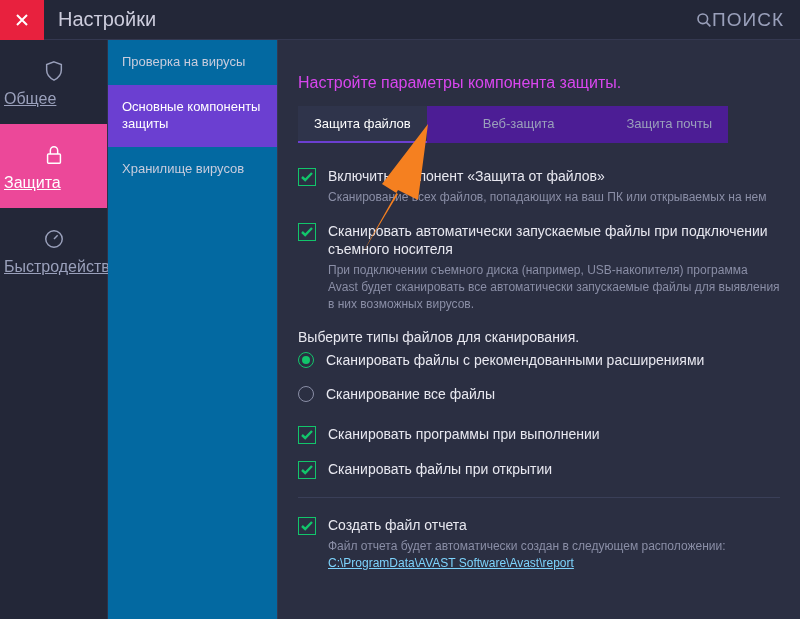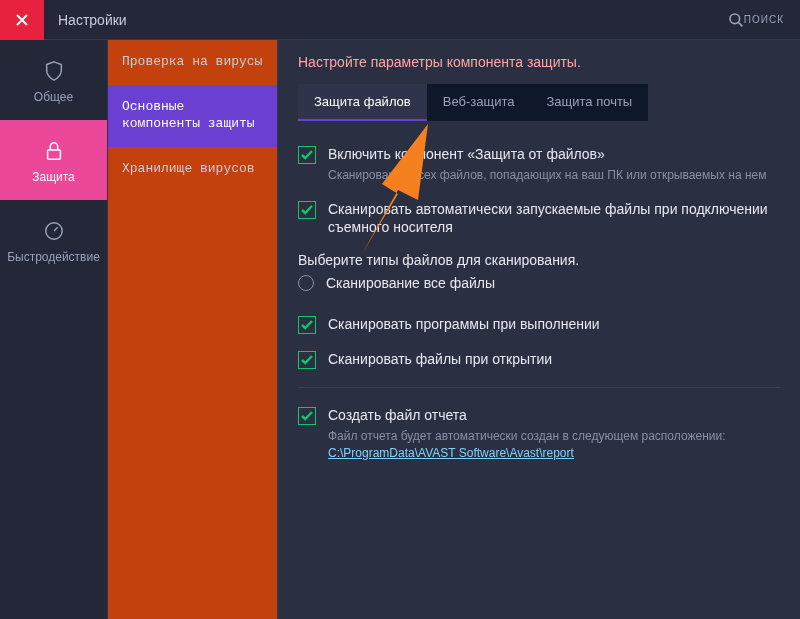--- a/index.html
+++ b/index.html
@@ -11,63 +11,63 @@
   .topbar {
     height: 40px; display: flex; align-items: center;
     background: #232738; border-bottom: 1px solid #343850;
   }
   .close-btn {
     width: 44px; height: 40px; background: #e8213e;
     display: flex; align-items: center; justify-content: center;
     cursor: pointer;
   }
   .close-btn svg { width: 14px; height: 14px; stroke: #fff; stroke-width: 2; }
-  .title { margin-left: 14px; font-size: 14px; color: #ccccdc; }
+  .title { margin-left: 14px; font-size: 20px; color: #ccccdc; }
   .spacer { flex: 1; }
   .search {
     display: flex; align-items: center; 
     margin-right: 16px; color: #9aa0bb; cursor: pointer;
-    text-transform: uppercase; letter-spacing: 1px; font-size: 10px;
+    text-transform: uppercase; letter-spacing: 1px; font-size: 19px;
   }
   .search svg { width: 16px; height: 16px; stroke: #9aa0bb; fill: none; stroke-width: 2; }
 
   .body { display: flex; height: 579px; }
 
   .sidebar-left {
     width: 108px; background: #232738;
     border-right: 1px solid #2e3248;
     display: flex; flex-direction: column; align-items: stretch;
   }
   .sb-item {
-    padding: 20px 4px 16px; text-align: center;
-    color: #9aa0bb; cursor: pointer; font-size: 12px;
+    padding: 20px 4px 16px; 
+    color: #9aa0bb; cursor: pointer; font-size: 16px; text-decoration: underline;
   }
   .sb-item.active { background: #ec4899; color: #fff; }
   .sb-item svg { width: 22px; height: 22px; margin: 0 auto 8px; display: block; stroke: currentColor; fill: none; stroke-width: 1.6; }
 
   .sidebar-sub {
-    width: 170px; background: #c2410c;
+    width: 170px; background: #0369a1;
     border-right: 1px solid #343850;
-    font-family: Liberation Mono, monospace;
   }
   .sub-item {
     padding: 14px 14px; color: #c8ccdd; font-size: 13px;
     cursor: pointer; line-height: 1.3;
   }
   .sub-item.active { background: #6b3fd1; color: #fff; }
 
   .content {
     flex: 1; padding: 14px 20px 20px 20px; overflow: hidden;
     position: relative;
   }
-  .intro { color: #fca5a5; font-size: 14px; margin-bottom: 14px; }
+  .intro { color: #d946ef; font-size: 16px; margin-bottom: 14px; margin-top: 20px; }
 
   .tabs {
-    display: flex; background: #0f172a; width: fit-content;
+    display: flex; background: #4c1d95; width: fit-content;
     margin-bottom: 24px;
+    gap: 40px;
   }
   .tab {
     padding: 10px 16px; color: #9aa0bb; font-size: 13px; cursor: pointer;
   }
   .tab.active { background: #2f344b; color: #fff; }
   .tab.active-indicator { border-bottom: 2px solid #6b3fd1; }
 
   .opt { display: flex; gap: 12px; margin-bottom: 16px; align-items: flex-start; }
   .opt .lbl { color: #e8e8f0; font-size: 14px; line-height: 1.3; }
   .opt .desc { color: #8a8ea6; font-size: 12px; line-height: 1.4; margin-top: 4px; }
@@ -174,25 +174,30 @@
     </div>
 
     <div class="opt">
       <span class="chk">
         <svg viewBox="0 0 12 10">
             <path d="M1 5 L4.2 8 L11 1"></path>
           </svg>
       </span>
       <div class="opt-col">
         <div class="lbl">Сканировать автоматически запускаемые файлы при подключении съемного носителя</div>
+        <div class="desc">При подключении съемного диска (например, USB-накопителя) программа Avast будет сканировать все автоматически запускаемые файлы для выявления в них возможных вирусов.</div>
       </div>
     </div>
 
     <div class="section-head">Выберите типы файлов для сканирования.</div>
 
+    <div class="opt">
+      <span class="radio sel"></span>
+      <div class="lbl">Сканировать файлы с рекомендованными расширениями</div>
+    </div>
     <div class="opt">
       <span class="radio"></span>
       <div class="lbl">Сканирование все файлы</div>
     </div>
 
     <div style="height:6px"></div>
 
     <div class="opt">
       <span class="chk">
         <svg viewBox="0 0 12 10">

